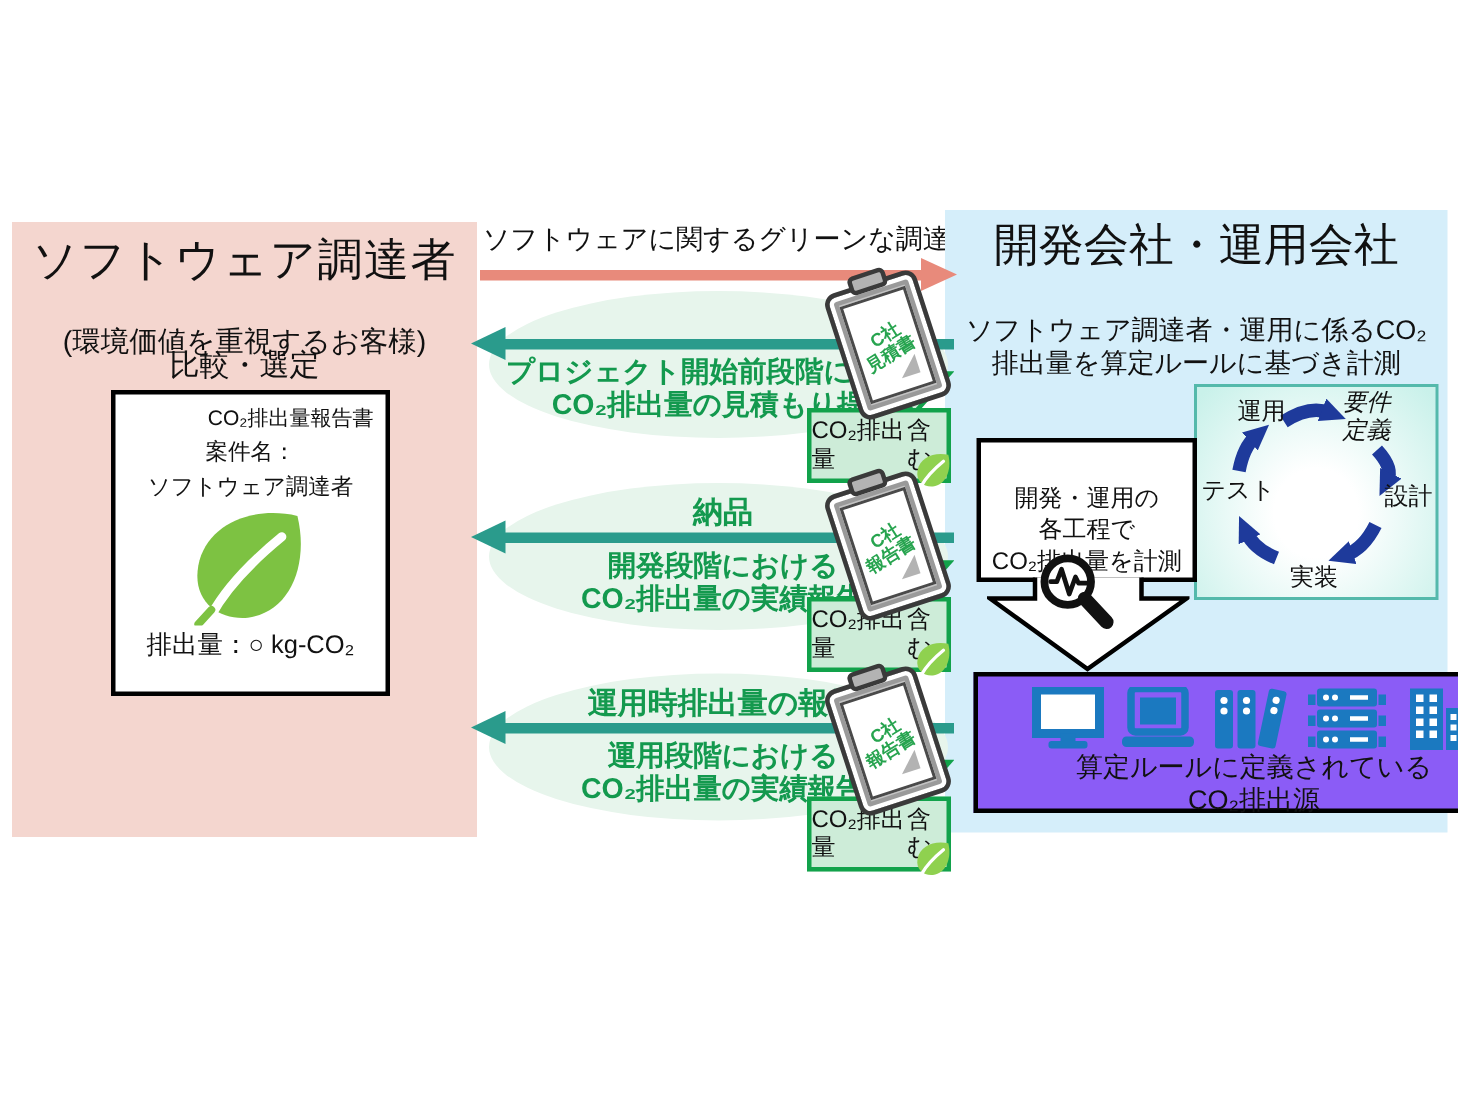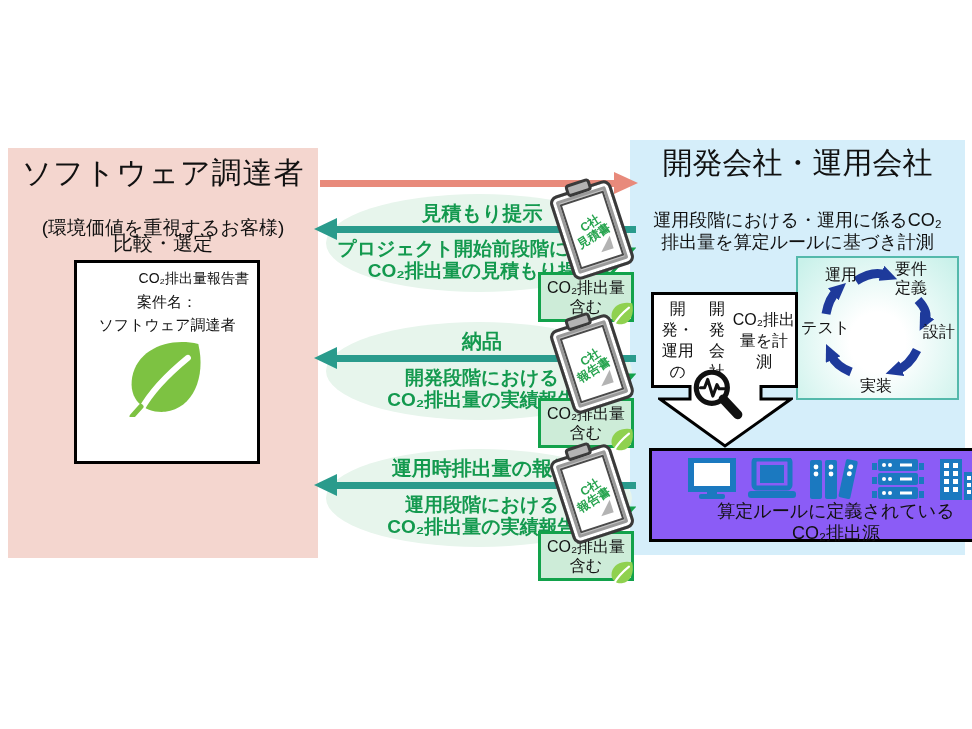--- a/index.html
+++ b/index.html
@@ -39,35 +39,35 @@
 
   
   .clipboard{position:absolute;left:560px;width:64px;height:88px;transform:rotate(-18deg);z-index:4;}
   .cb-body{position:absolute;inset:0;background:#c4c4c4;border:3px solid #3a3a3a;border-radius:8px;box-shadow:inset 0 0 0 3px #fff,inset 0 0 0 6px #9a9a9a;}
   .cb-clip{position:absolute;left:19px;top:-7px;width:26px;height:13px;background:#b3b3b3;border:3px solid #3a3a3a;border-radius:4px;z-index:2;}
   .cb-paper{position:absolute;left:9px;top:10px;right:9px;bottom:10px;background:#fff;border:2px solid #4a4a4a;display:flex;flex-direction:column;align-items:center;justify-content:center;overflow:hidden;}
   .cb-paper span{transform:rotate(-14deg);color:#27a44f;font-weight:bold;font-size:12px;line-height:13px;white-space:nowrap;}
   .cb-fold{position:absolute;right:6px;bottom:8px;width:0;height:0;border-left:13px solid transparent;border-bottom:13px solid #b3b3b3;z-index:1;}
 
   
-  .note{position:absolute;left:538px;width:96px;height:50px;background:#cdecd8;border:3px solid #12a24b;z-index:3;display:flex;flex-direction:column;align-items:center;justify-content:center;font-size:16px;line-height:19px;}
+  .note{position:absolute;left:538px;width:96px;height:50px;background:#cdecd8;border:3px solid #12a24b;z-index:3;display:flex;flex-direction:row;align-items:center;justify-content:center;font-size:16px;line-height:19px;}
   .note-leaf{position:absolute;right:-5px;bottom:-7px;z-index:4;}
   .tail{position:absolute;left:592px;width:44px;height:30px;z-index:2;}
 
   
   .rp-title{top:3px;font-size:30px;}
   .rp-sub{top:40px;font-size:21px;}
   .rp-desc1{top:68px;font-size:18px;}
   .rp-desc2{top:90px;font-size:18px;}
 
   #cycle-box{position:absolute;left:166px;top:116px;width:163px;height:144px;border:2px solid #54b9ab;background:radial-gradient(ellipse at 50% 60%, #ffffff 25%, #c9f1ea 95%);z-index:1;}
   .stage{position:absolute;font-size:16px;line-height:19px;white-space:pre-line;z-index:2;}
   #cycle-arrows{position:absolute;left:0;top:0;z-index:1;}
 
-  #measure-box{position:absolute;left:21px;top:152px;width:147px;height:96px;background:#fff;border:3px solid #000;z-index:2;display:flex;align-items:center;justify-content:flex-end;font-size:16px;line-height:21px;text-align:center;}
+  #measure-box{position:absolute;left:21px;top:152px;width:147px;height:96px;background:#fff;border:3px solid #000;z-index:2;display:flex;flex-direction:column;align-items:center;justify-content:flex-end;font-size:16px;line-height:21px;text-align:center;}
   #down-arrow{position:absolute;left:28px;top:245px;z-index:3;}
   #magnifier{position:absolute;left:58px;top:226px;z-index:4;}
 
   #sources-box{position:absolute;left:19px;top:308px;width:374px;height:94px;background:#8b5cf6;border:3px solid #000;z-index:2;display:flex;flex-direction:column;align-items:center;}
   #sources-icons{display:flex;align-items:flex-end;gap:10px;margin-top:7px;height:42px;}
   .src-line{font-size:18px;line-height:22px;text-align:center;}
 </style>
 </head>
 <body>
 
@@ -80,29 +80,30 @@
 
     <div id="report-card">
       <div class="rc-title">CO₂排出量報告書</div>
       <div class="rc-line">案件名：</div>
       <div class="rc-line">ソフトウェア調達者</div>
       <svg class="rc-leaf" width="88" height="80" viewBox="0 0 100 92">
         <path d="M86 8 C52 0 16 14 10 46 C5 74 26 88 48 86 C80 82 95 46 86 8 Z" fill="#7dc242"></path>
         <path d="M20 84 C32 62 52 42 74 24" stroke="#ffffff" stroke-width="7" fill="none" stroke-linecap="round"></path>
         <path d="M10 91 L20 80" stroke="#7dc242" stroke-width="6" stroke-linecap="round"></path>
       </svg>
-    </div>
-
-  </div>
-
+      <div class="rc-emis">排出量：○ kg-CO₂</div>
+    </div>
+
+  </div>
+
+  <div id="top-arrow-label">ソフトウェアに関するグリーンな調達</div>
   <div id="top-arrow-body"></div>
   <div id="top-arrow-head"></div>
 
   <div class="ellipse" style="top:194px;"></div>
-  <div class="g-title" style="top:200px;">見積もり提示</div>
   <div class="t-arrow-head" style="top:218px;"></div>
   <div class="t-arrow-body" style="top:226px;"></div>
   <div class="g-desc" style="top:238px;">プロジェクト開始前段階における</div>
   <div class="g-desc" style="top:260px;">CO₂排出量の見積もり提示</div>
 
   <div class="clipboard" style="top:186px;">
     <div class="cb-body"></div>
     <div class="cb-clip"></div>
     <div class="cb-paper">
       <span>C社</span>
@@ -176,47 +177,47 @@
     <span>CO₂排出量</span>
     <span>含む</span>
     <svg class="note-leaf" width="27" height="25" viewBox="0 0 100 92">
       <path d="M86 8 C52 0 16 14 10 46 C5 74 26 88 48 86 C80 82 95 46 86 8 Z" fill="#8fd14f"></path>
       <path d="M20 84 C32 62 52 42 74 24" stroke="#ffffff" stroke-width="8" fill="none" stroke-linecap="round"></path>
     </svg>
   </div>
 
   <div id="right-panel" class="panel">
     <div class="center-text rp-title">開発会社・運用会社</div>
-    <div class="center-text rp-desc1">運用段階における・運用に係るCO₂</div>
+    <div class="center-text rp-desc1">ソフトウェア調達者・運用に係るCO₂</div>
     <div class="center-text rp-desc2">排出量を算定ルールに基づき計測</div>
 
     <div id="cycle-box">
       <svg id="cycle-arrows" width="163" height="144" viewBox="0 0 163 144">
         <defs>
           <marker id="ah" markerUnits="userSpaceOnUse" markerWidth="18" markerHeight="16" refX="5" refY="8" orient="auto">
             <path d="M0,0 L17,8 L0,16 Z" fill="#1e3a9b"></path>
           </marker>
         </defs>
         <path d="M58,23 Q75,12 88,17" stroke="#1e3a9b" stroke-width="9" fill="none" marker-end="url(#ah)"></path>
         <path d="M120,42 Q131,54 127,62" stroke="#1e3a9b" stroke-width="9" fill="none" marker-end="url(#ah)"></path>
         <path d="M119,92 Q111,108 99,112" stroke="#1e3a9b" stroke-width="9" fill="none" marker-end="url(#ah)"></path>
         <path d="M53,114 Q38,108 33,97" stroke="#1e3a9b" stroke-width="9" fill="none" marker-end="url(#ah)"></path>
         <path d="M28,56 Q31,40 39,33" stroke="#1e3a9b" stroke-width="9" fill="none" marker-end="url(#ah)"></path>
       </svg>
       <span class="stage" style="left:27px;top:7px;">運用</span>
-      <span class="stage" style="left:97px;top:1px;">要件
+      <span class="stage" style="left:97px;top:1px;font-style:italic;">要件
 定義</span>
       <span class="stage" style="left:125px;top:64px;">設計</span>
       <span class="stage" style="left:62px;top:118px;">実装</span>
       <span class="stage" style="left:3px;top:60px;">テスト</span>
     </div>
 
     <div id="measure-box">
       <span>開発・運用の</span>
-      <span>開発会社</span>
+      <span>各工程で</span>
       <span>CO₂排出量を計測</span>
     </div>
     <svg id="down-arrow" width="135" height="64" viewBox="0 0 135 64">
       <polygon points="32,-6 32,14 2,14 67,61 133,14 103,14 103,-6" fill="#ffffff" stroke="#000" stroke-width="3" stroke-linejoin="miter"></polygon>
     </svg>
     <svg id="magnifier" width="58" height="58" viewBox="0 0 56 56">
       <circle cx="23" cy="21" r="15" fill="#ffffff" stroke="#111" stroke-width="5"></circle>
       <path d="M34 32 L48 47" stroke="#111" stroke-width="9" stroke-linecap="round"></path>
       <path d="M12 21 h4 l3 -8 l5 16 l4 -11 l2 4 h6" fill="none" stroke="#111" stroke-width="3" stroke-linejoin="round" stroke-linecap="round"></path>
     </svg>

